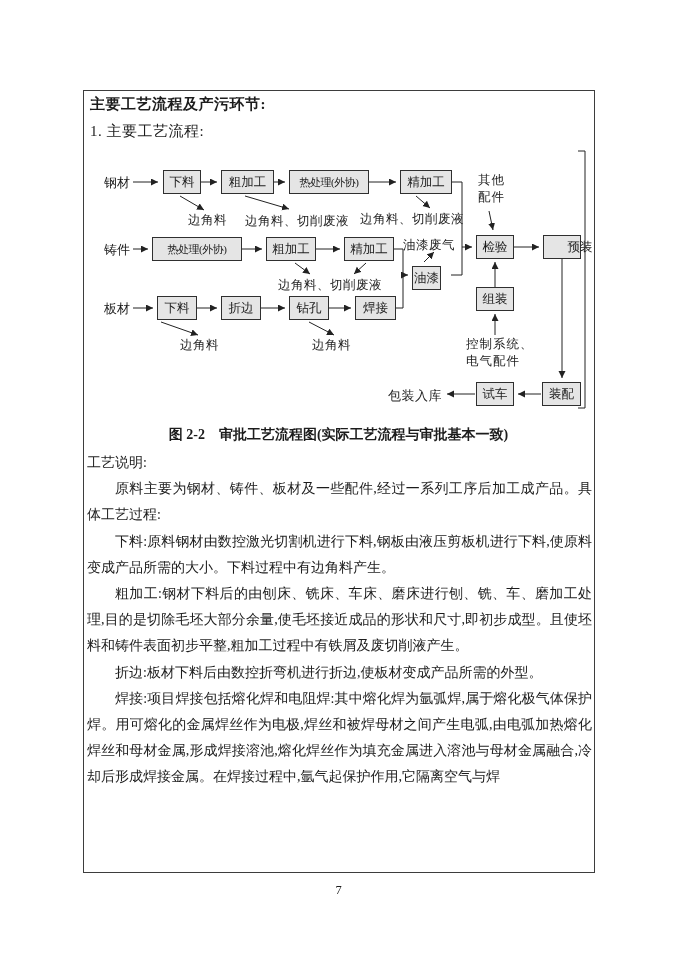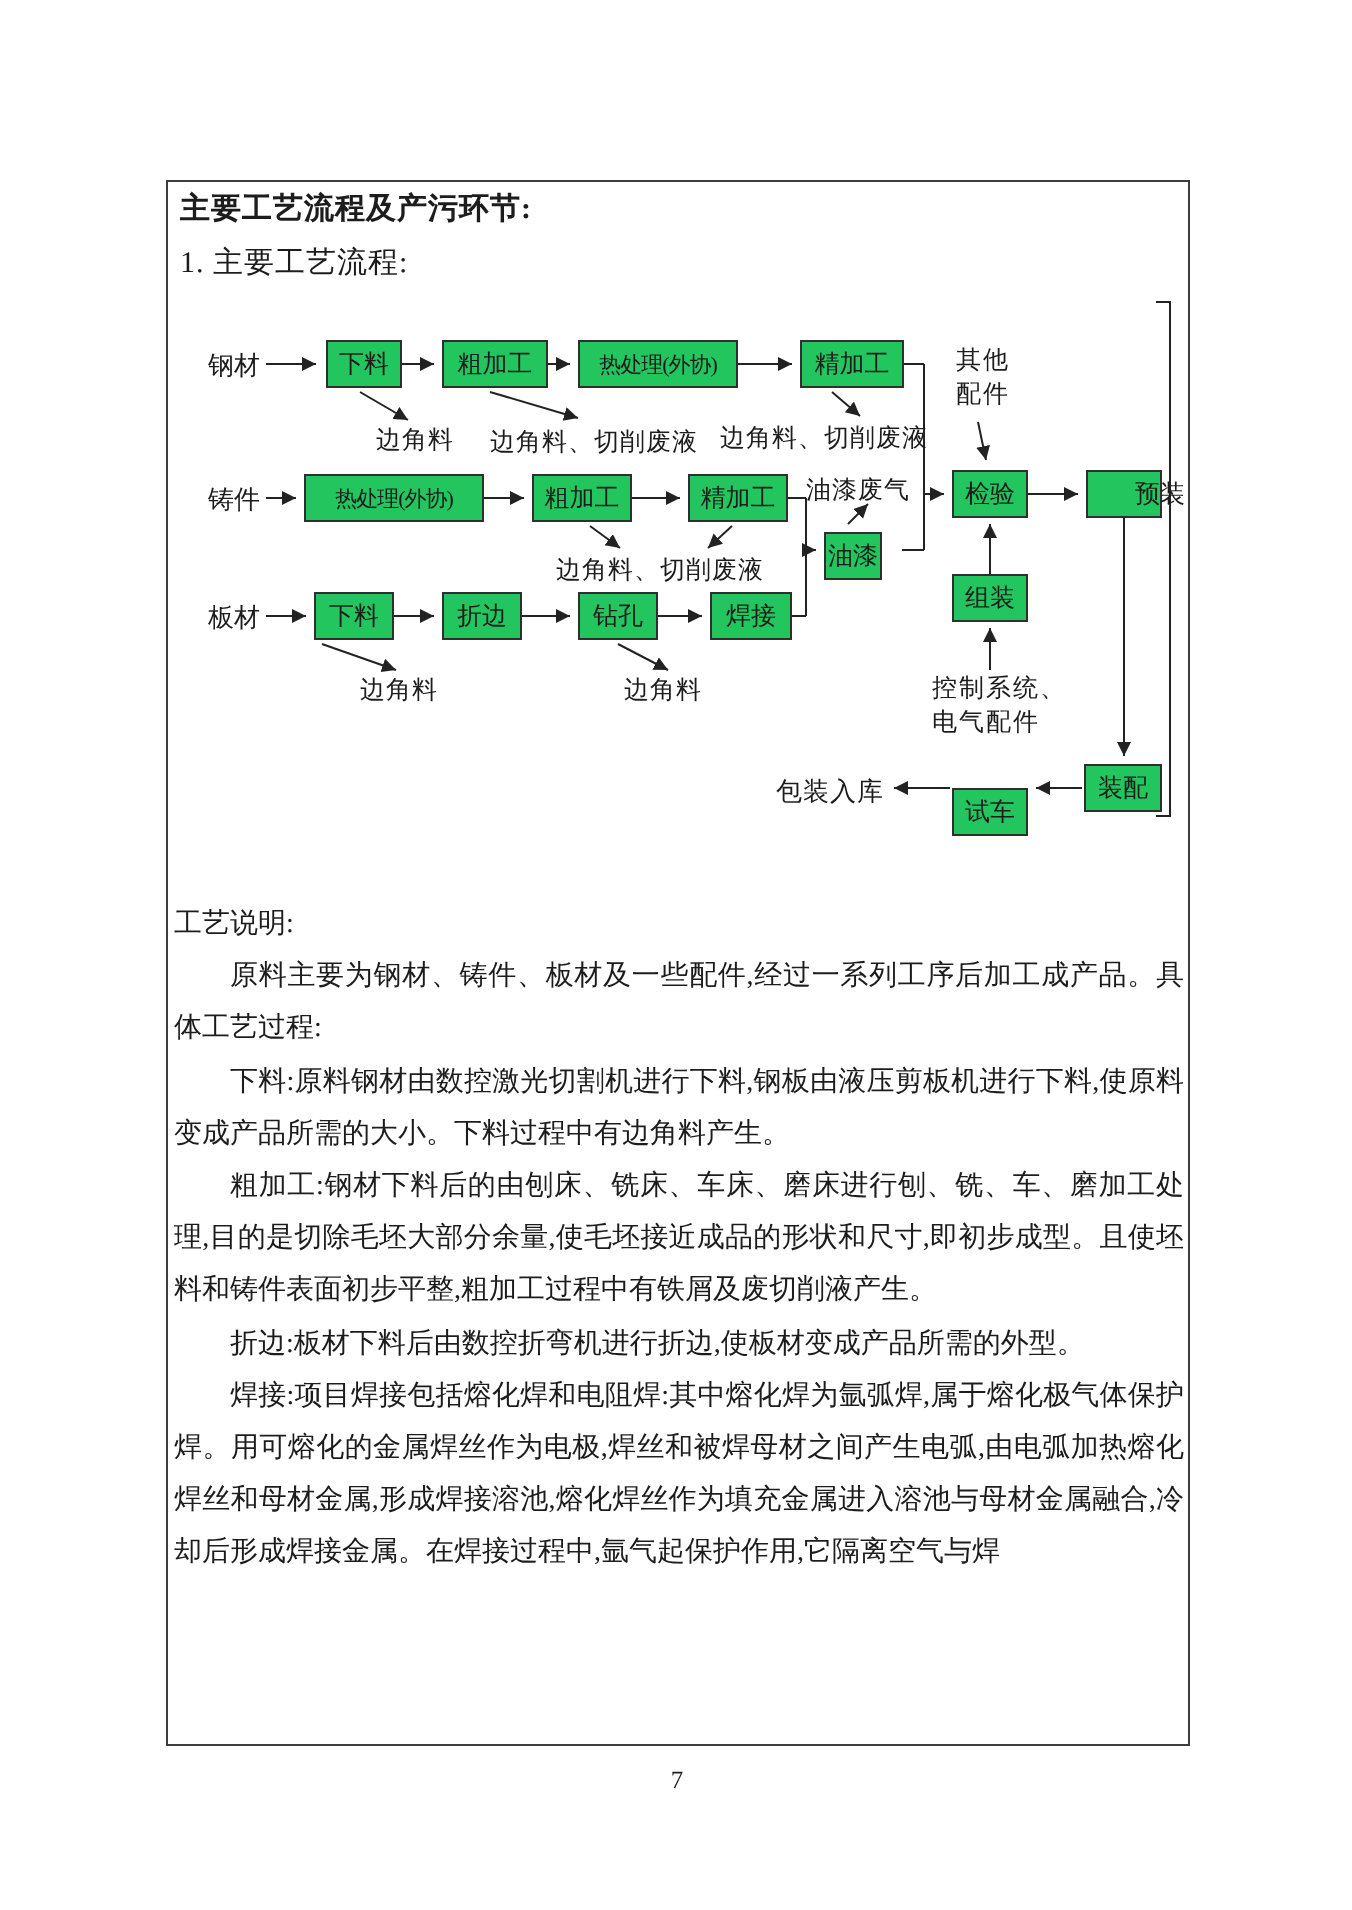--- a/index.html
+++ b/index.html
@@ -9,21 +9,21 @@
   }
   #cell-border{
     position:absolute;left:83px;top:90px;width:510px;height:781px;
     border:1px solid #3d3d3d;
   }
   .h-title{position:absolute;left:90px;top:95px;font-size:15px;font-weight:bold;letter-spacing:0.5px;}
   .h-section{position:absolute;left:90px;top:122px;font-size:15px;font-weight:normal;letter-spacing:0.5px;}
   #diagram{position:absolute;left:0;top:0;width:676px;height:955px;}
   #arrows{position:absolute;left:0;top:0;}
   .fnode{
-    position:absolute;border:1px solid #2f2f2f;background:#22c55e;
+    position:absolute;border:1px solid #2f2f2f;background:#e5e5e5;
     display:flex;align-items:center;justify-content:center;
     font-size:12.5px;white-space:nowrap;box-sizing:border-box;
   }
   .fnode.heat{font-size:11px;letter-spacing:-0.5px;}
   .src{position:absolute;font-size:13px;white-space:nowrap;}
   .flabel{position:absolute;font-size:12.5px;white-space:nowrap;letter-spacing:0.5px;}
   .flabel.two{white-space:normal;line-height:16.5px;letter-spacing:1px;}
   #caption{
     position:absolute;left:83px;top:426px;width:511px;text-align:center;
     font-size:14px;font-weight:bold;
@@ -114,41 +114,44 @@
 
     <div class="fnode" style="left:157px;top:296px;width:40px;height:24px;">下料</div>
     <div class="fnode" style="left:221px;top:296px;width:40px;height:24px;">折边</div>
     <div class="fnode" style="left:289px;top:296px;width:40px;height:24px;">钻孔</div>
     <div class="fnode" style="left:355px;top:296px;width:41px;height:24px;">焊接</div>
 
     <div class="fnode" style="left:412px;top:266px;width:29px;height:24px;">油漆</div>
     <div class="fnode" style="left:476px;top:235px;width:38px;height:24px;">检验</div>
     <div class="fnode" style="left:543px;top:235px;width:38px;height:24px;padding-left:36px;">预装</div>
     <div class="fnode" style="left:476px;top:287px;width:38px;height:24px;">组装</div>
-    <div class="fnode" style="left:476px;top:394px;width:38px;height:24px;">试车</div>
+    <div class="fnode" style="left:476px;top:382px;width:38px;height:24px;">试车</div>
     <div class="fnode" style="left:542px;top:382px;width:39px;height:24px;">装配</div>
 
     <div class="flabel" style="left:188px;top:212px;">边角料</div>
     <div class="flabel" style="left:245px;top:213px;">边角料、切削废液</div>
     <div class="flabel" style="left:360px;top:211px;">边角料、切削废液</div>
     <div class="flabel" style="left:278px;top:277px;">边角料、切削废液</div>
     <div class="flabel" style="left:403px;top:237px;">油漆废气</div>
     <div class="flabel two" style="left:478px;top:172px;width:30px;">
       <span>其他</span><br>
       <span>配件</span>
     </div>
     <div class="flabel two" style="left:466px;top:336px;width:68px;">
       <span>控制系统、</span><br>
       <span>电气配件</span>
     </div>
     <div class="flabel" style="left:180px;top:337px;">边角料</div>
     <div class="flabel" style="left:312px;top:337px;">边角料</div>
     <div class="flabel" style="left:388px;top:387px;font-size:13px;">包装入库</div>
   </div>
 
+  <div id="caption">
+    <span class="cap-num">图 2-2</span><span>审批工艺流程图(实际工艺流程与审批基本一致)</span>
+  </div>
 
   <div id="body-text">
     <p class="noindent">工艺说明:</p>
     <p>原料主要为钢材、铸件、板材及一些配件,经过一系列工序后加工成产品。具体工艺过程:</p>
     <p>下料:原料钢材由数控激光切割机进行下料,钢板由液压剪板机进行下料,使原料变成产品所需的大小。下料过程中有边角料产生。</p>
     <p>粗加工:钢材下料后的由刨床、铣床、车床、磨床进行刨、铣、车、磨加工处理,目的是切除毛坯大部分余量,使毛坯接近成品的形状和尺寸,即初步成型。且使坯料和铸件表面初步平整,粗加工过程中有铁屑及废切削液产生。</p>
     <p>折边:板材下料后由数控折弯机进行折边,使板材变成产品所需的外型。</p>
     <p>焊接:项目焊接包括熔化焊和电阻焊:其中熔化焊为氩弧焊,属于熔化极气体保护焊。用可熔化的金属焊丝作为电极,焊丝和被焊母材之间产生电弧,由电弧加热熔化焊丝和母材金属,形成焊接溶池,熔化焊丝作为填充金属进入溶池与母材金属融合,冷却后形成焊接金属。在焊接过程中,氩气起保护作用,它隔离空气与焊</p>
   </div>
 

